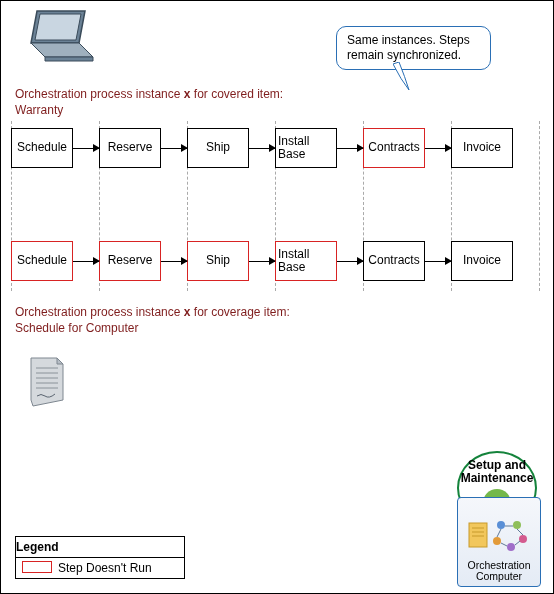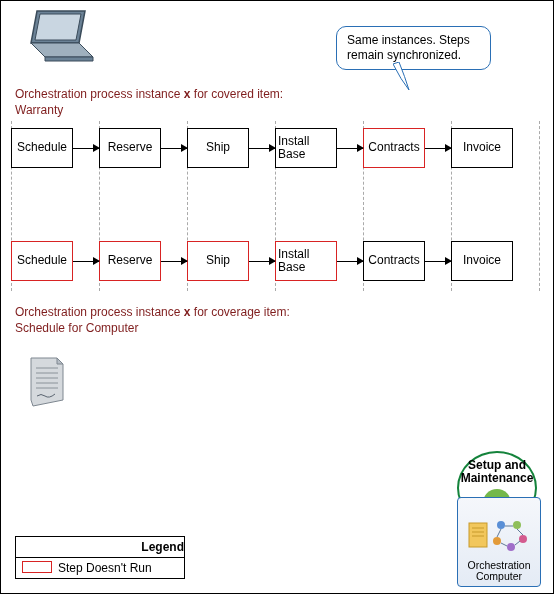--- a/index.html
+++ b/index.html
@@ -145,21 +145,21 @@
   }
   .legend {
     position: absolute;
     left: 14px;
     bottom: 14px;
     width: 170px;
     border: 1px solid #000;
     background: #fff;
   }
   .legend .hdr {
-    text-align: right;
+    text-align: left;
     font-weight: bold;
     border-bottom: 1px solid #000;
     padding: 3px 0;
   }
   .legend .row {
     display: flex;
     padding: 3px 6px;
     gap: 6px;
   }
   .legend .swatch {

